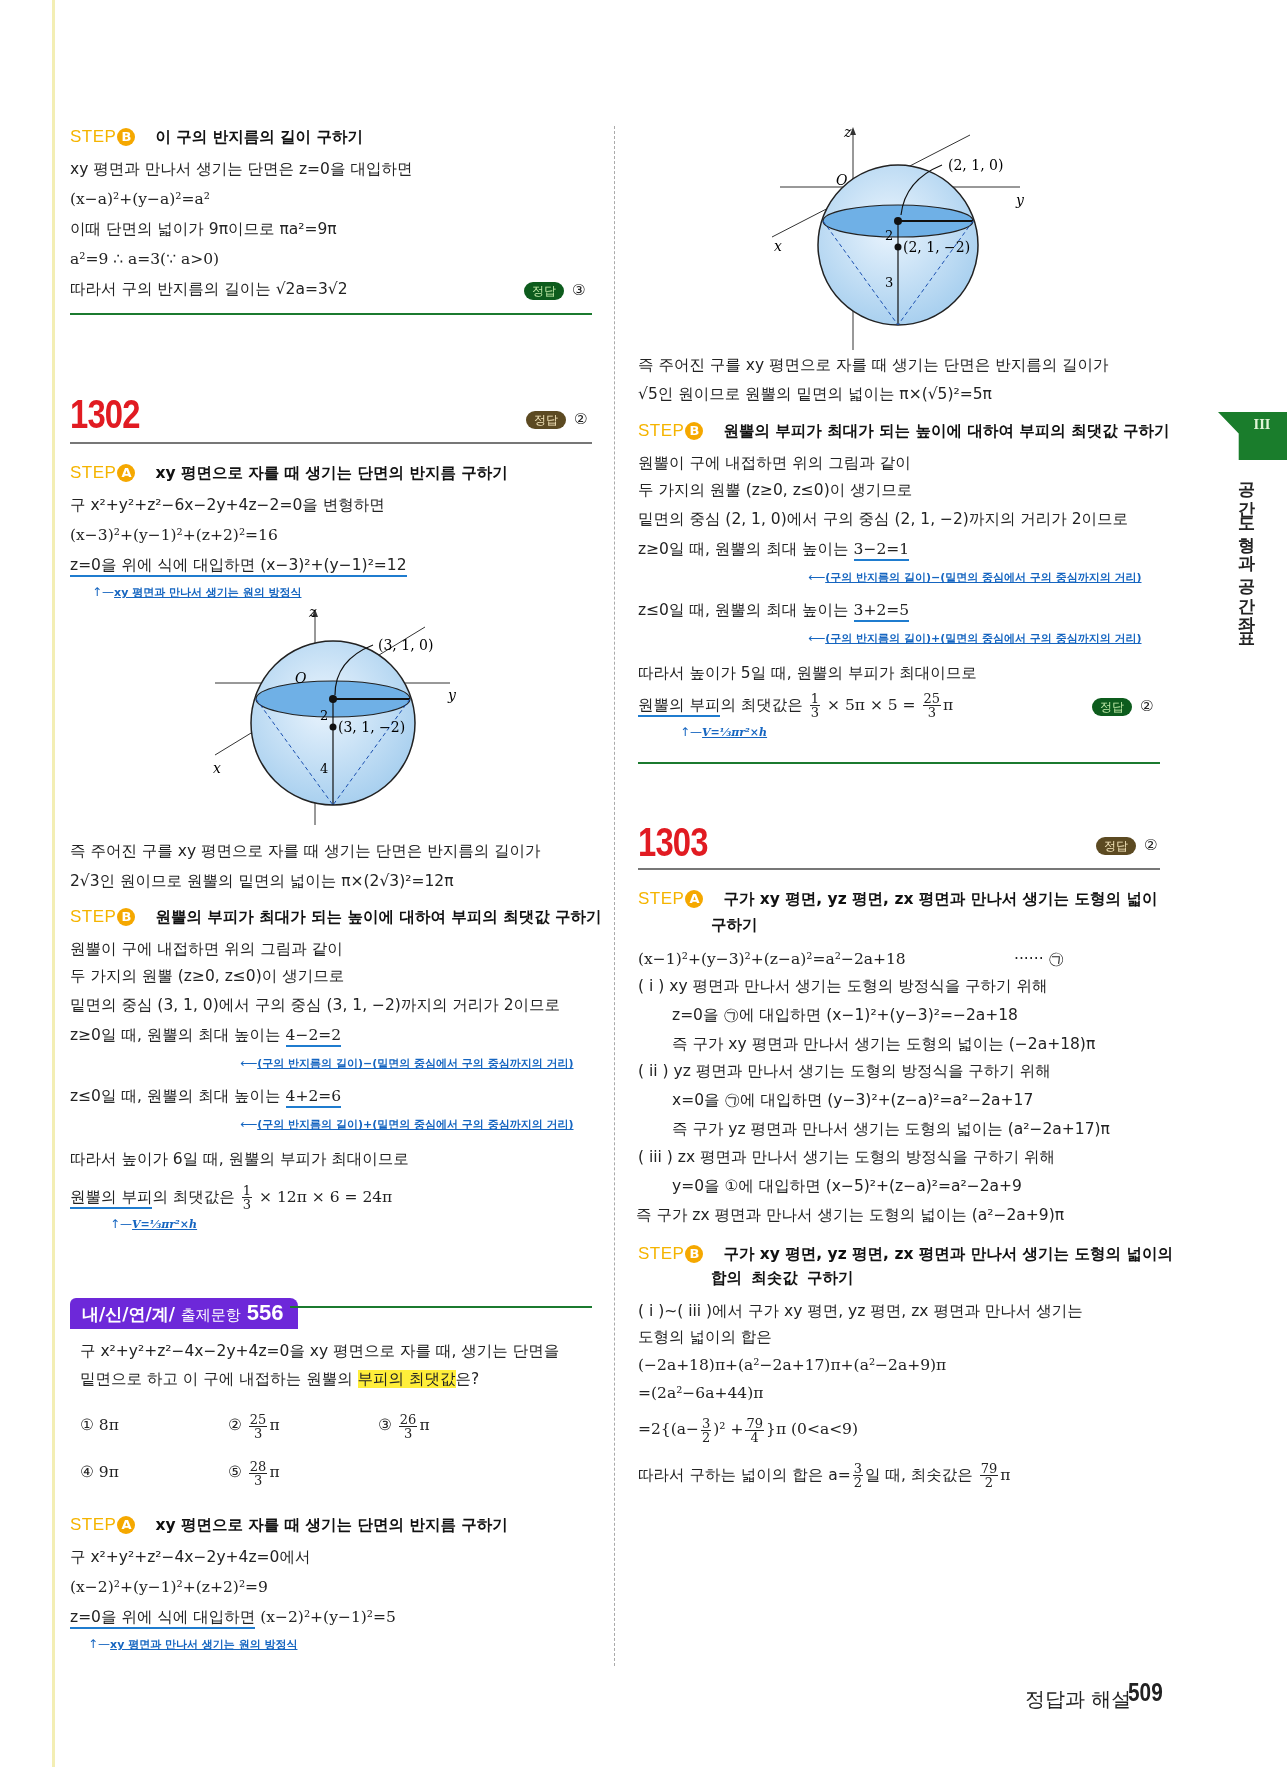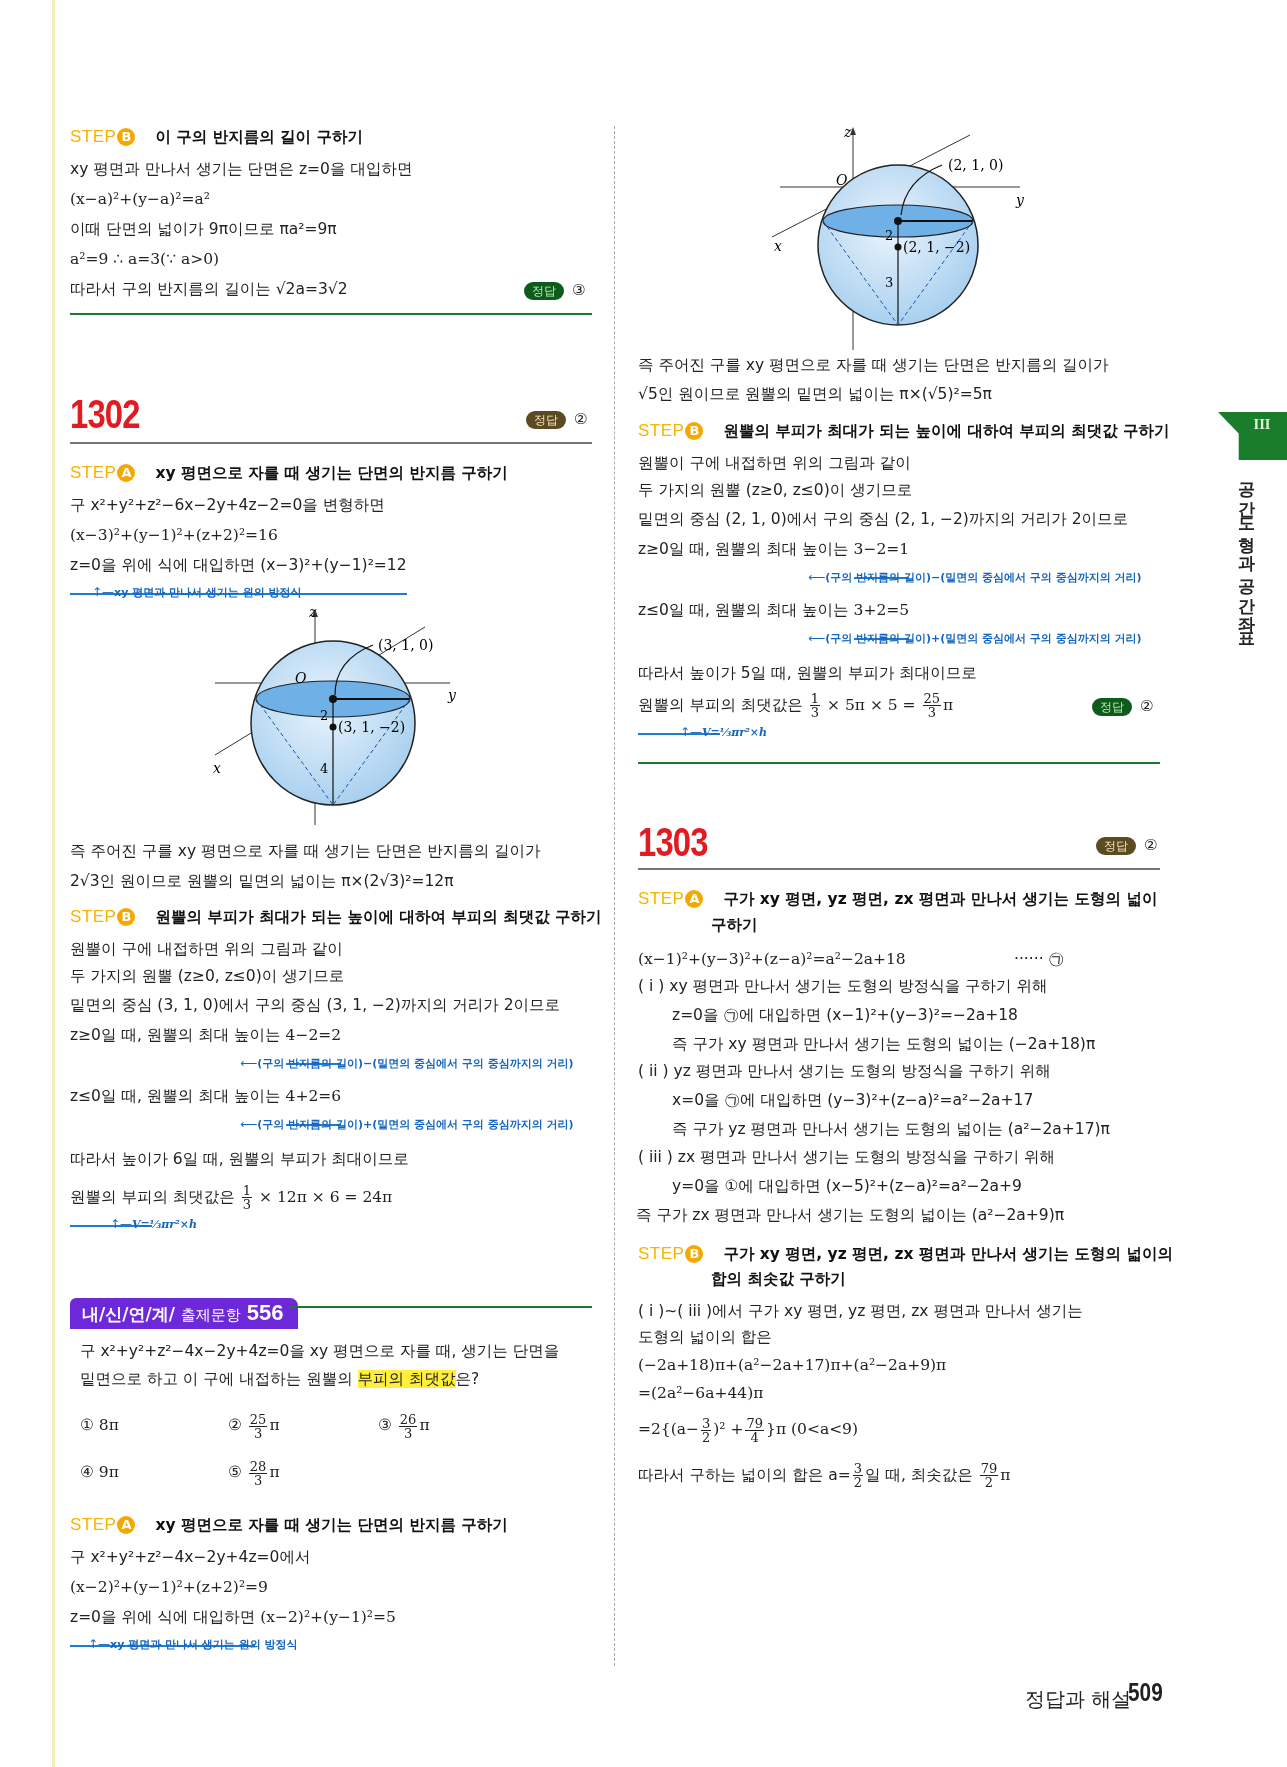--- a/index.html
+++ b/index.html
@@ -14,22 +14,22 @@
   .step-badge { display:inline-block; width:18px; height:18px; border-radius:50%; background:#f5a800; color:#fff;
                 font-size:13px; text-align:center; line-height:18px; font-weight:bold; margin-left:1px; vertical-align:1px;}
   .step-title { font-weight:bold; font-size:15.5px; margin-left:20px; color:#111; }
   .prob-num { font-family:"Liberation Sans", sans-serif; font-weight:bold; color:#e11b22; font-size:40px; letter-spacing:-1px; transform:scaleX(0.82); transform-origin:left; }
   .hr-gray { position:absolute; height:0; border-top:2px solid #777; }
   .hr-green { position:absolute; height:0; border-top:2px solid #1b7a2f; }
   .answer-pill { display:inline-block; padding:0 8px; border-radius:10px; font-size:12px; line-height:18px; color:#fff; }
   .pill-green { background:#0d5c1d; color:#bfe8a6; }
   .pill-brown { background:#5c4a22; color:#f2e3b8; }
   .circled { font-family:"DejaVu Sans", sans-serif; font-size:15px; margin-left:8px; }
-  .ul-blue { border-bottom:2px solid #1f7ccf; padding-bottom:19px; }
-  .note-blue { color:#1565c0; font-size:11px; font-weight:bold; }
+  .ul-blue { border-bottom:2px solid #1f7ccf; padding-bottom:1px; }
+  .note-blue { color:#1565c0; font-size:11px; font-weight:bold;text-decoration:underline; }
   .note-arrow { color:#1565c0; font-size:12px; }
   .frac { display:inline-block; vertical-align:middle; text-align:center; font-family:"DejaVu Serif", serif; font-size:13px; line-height:13px; margin:0 2px;}
   .frac .n { display:block; border-bottom:1px solid #222; padding:0 1px; }
   .frac .d { display:block; }
   .sidebar-tab { position:absolute; left:1218px; top:412px; width:69px; height:48px; background:#1a7d2c;
                  clip-path:polygon(0 0,100% 0,100% 100%,30% 100%,30% 45%); }
   .sidebar-tab-label { position:absolute; left:1242px; top:418px; color:#dff5d6; font-family:"DejaVu Serif", serif; font-size:12px; font-weight:bold; width:40px; text-align:center; }
   .sidebar-vert { position:absolute; left:1236px; top:470px; writing-mode:vertical-rl; font-size:17px; font-weight:bold; color:#222; letter-spacing:1px; }
   .footer-label { position:absolute; left:1025px; top:1686px; font-size:20px; color:#222; }
   .footer-page { position:absolute; left:1128px; top:1677px; font-size:26px; font-weight:bold; font-family:"Liberation Sans", sans-serif; transform:scaleX(0.8); transform-origin:left; }
@@ -227,21 +227,21 @@
   <div class="line" style="left:638px;top:1060px;"><span>( ii )</span> <span>yz 평면과 만나서 생기는 도형의 방정식을 구하기 위해</span></div>
   <div class="line" style="left:672px;top:1089px;">x=0을 ㉠에 대입하면 (y−3)²+(z−a)²=a²−2a+17</div>
   <div class="line" style="left:672px;top:1118px;">즉 구가 yz 평면과 만나서 생기는 도형의 넓이는 (a²−2a+17)π</div>
   <div class="line" style="left:638px;top:1146px;"><span>( iii )</span> <span>zx 평면과 만나서 생기는 도형의 방정식을 구하기 위해</span></div>
   <div class="line" style="left:672px;top:1175px;">y=0을 ①에 대입하면 (x−5)²+(z−a)²=a²−2a+9</div>
   <div class="line" style="left:636px;top:1204px;">즉 구가 zx 평면과 만나서 생기는 도형의 넓이는 (a²−2a+9)π</div>
 
   <div class="line" style="left:638px;top:1243px;">
     <span class="step">STEP</span><span class="step-badge">B</span><span class="step-title">구가 xy 평면, yz 평면, zx 평면과 만나서 생기는 도형의 넓이의</span>
   </div>
-  <div class="line step-title" style="left:711px;top:1268px;margin-left:0;">합의 최솟값 구하기</div>
+  <div class="line step-title" style="left:711px;top:1268px;margin-left:0;font-family:Liberation Mono, monospace;">합의 최솟값 구하기</div>
   <div class="line" style="left:638px;top:1300px;">( i )∼( iii )에서 구가 xy 평면, yz 평면, zx 평면과 만나서 생기는</div>
   <div class="line" style="left:638px;top:1326px;">도형의 넓이의 합은</div>
   <div class="line math" style="left:638px;top:1354px;">(−2a+18)π+(a²−2a+17)π+(a²−2a+9)π</div>
   <div class="line math" style="left:638px;top:1382px;">=(2a²−6a+44)π</div>
   <div class="line math" style="left:638px;top:1412px;line-height:34px;">
     <span>=2{(a−</span><span class="frac"><span class="n">3</span><span class="d">2</span></span><span>)² +</span><span class="frac"><span class="n">79</span><span class="d">4</span></span><span>}π (0&lt;a&lt;9)</span>
   </div>
   <div class="line" style="left:638px;top:1458px;line-height:34px;">
     <span>따라서 구하는 넓이의 합은 a=</span><span class="frac"><span class="n">3</span><span class="d">2</span></span><span>일 때, 최솟값은</span> <span class="frac"><span class="n">79</span><span class="d">2</span></span><span class="math">π</span>
   </div>

